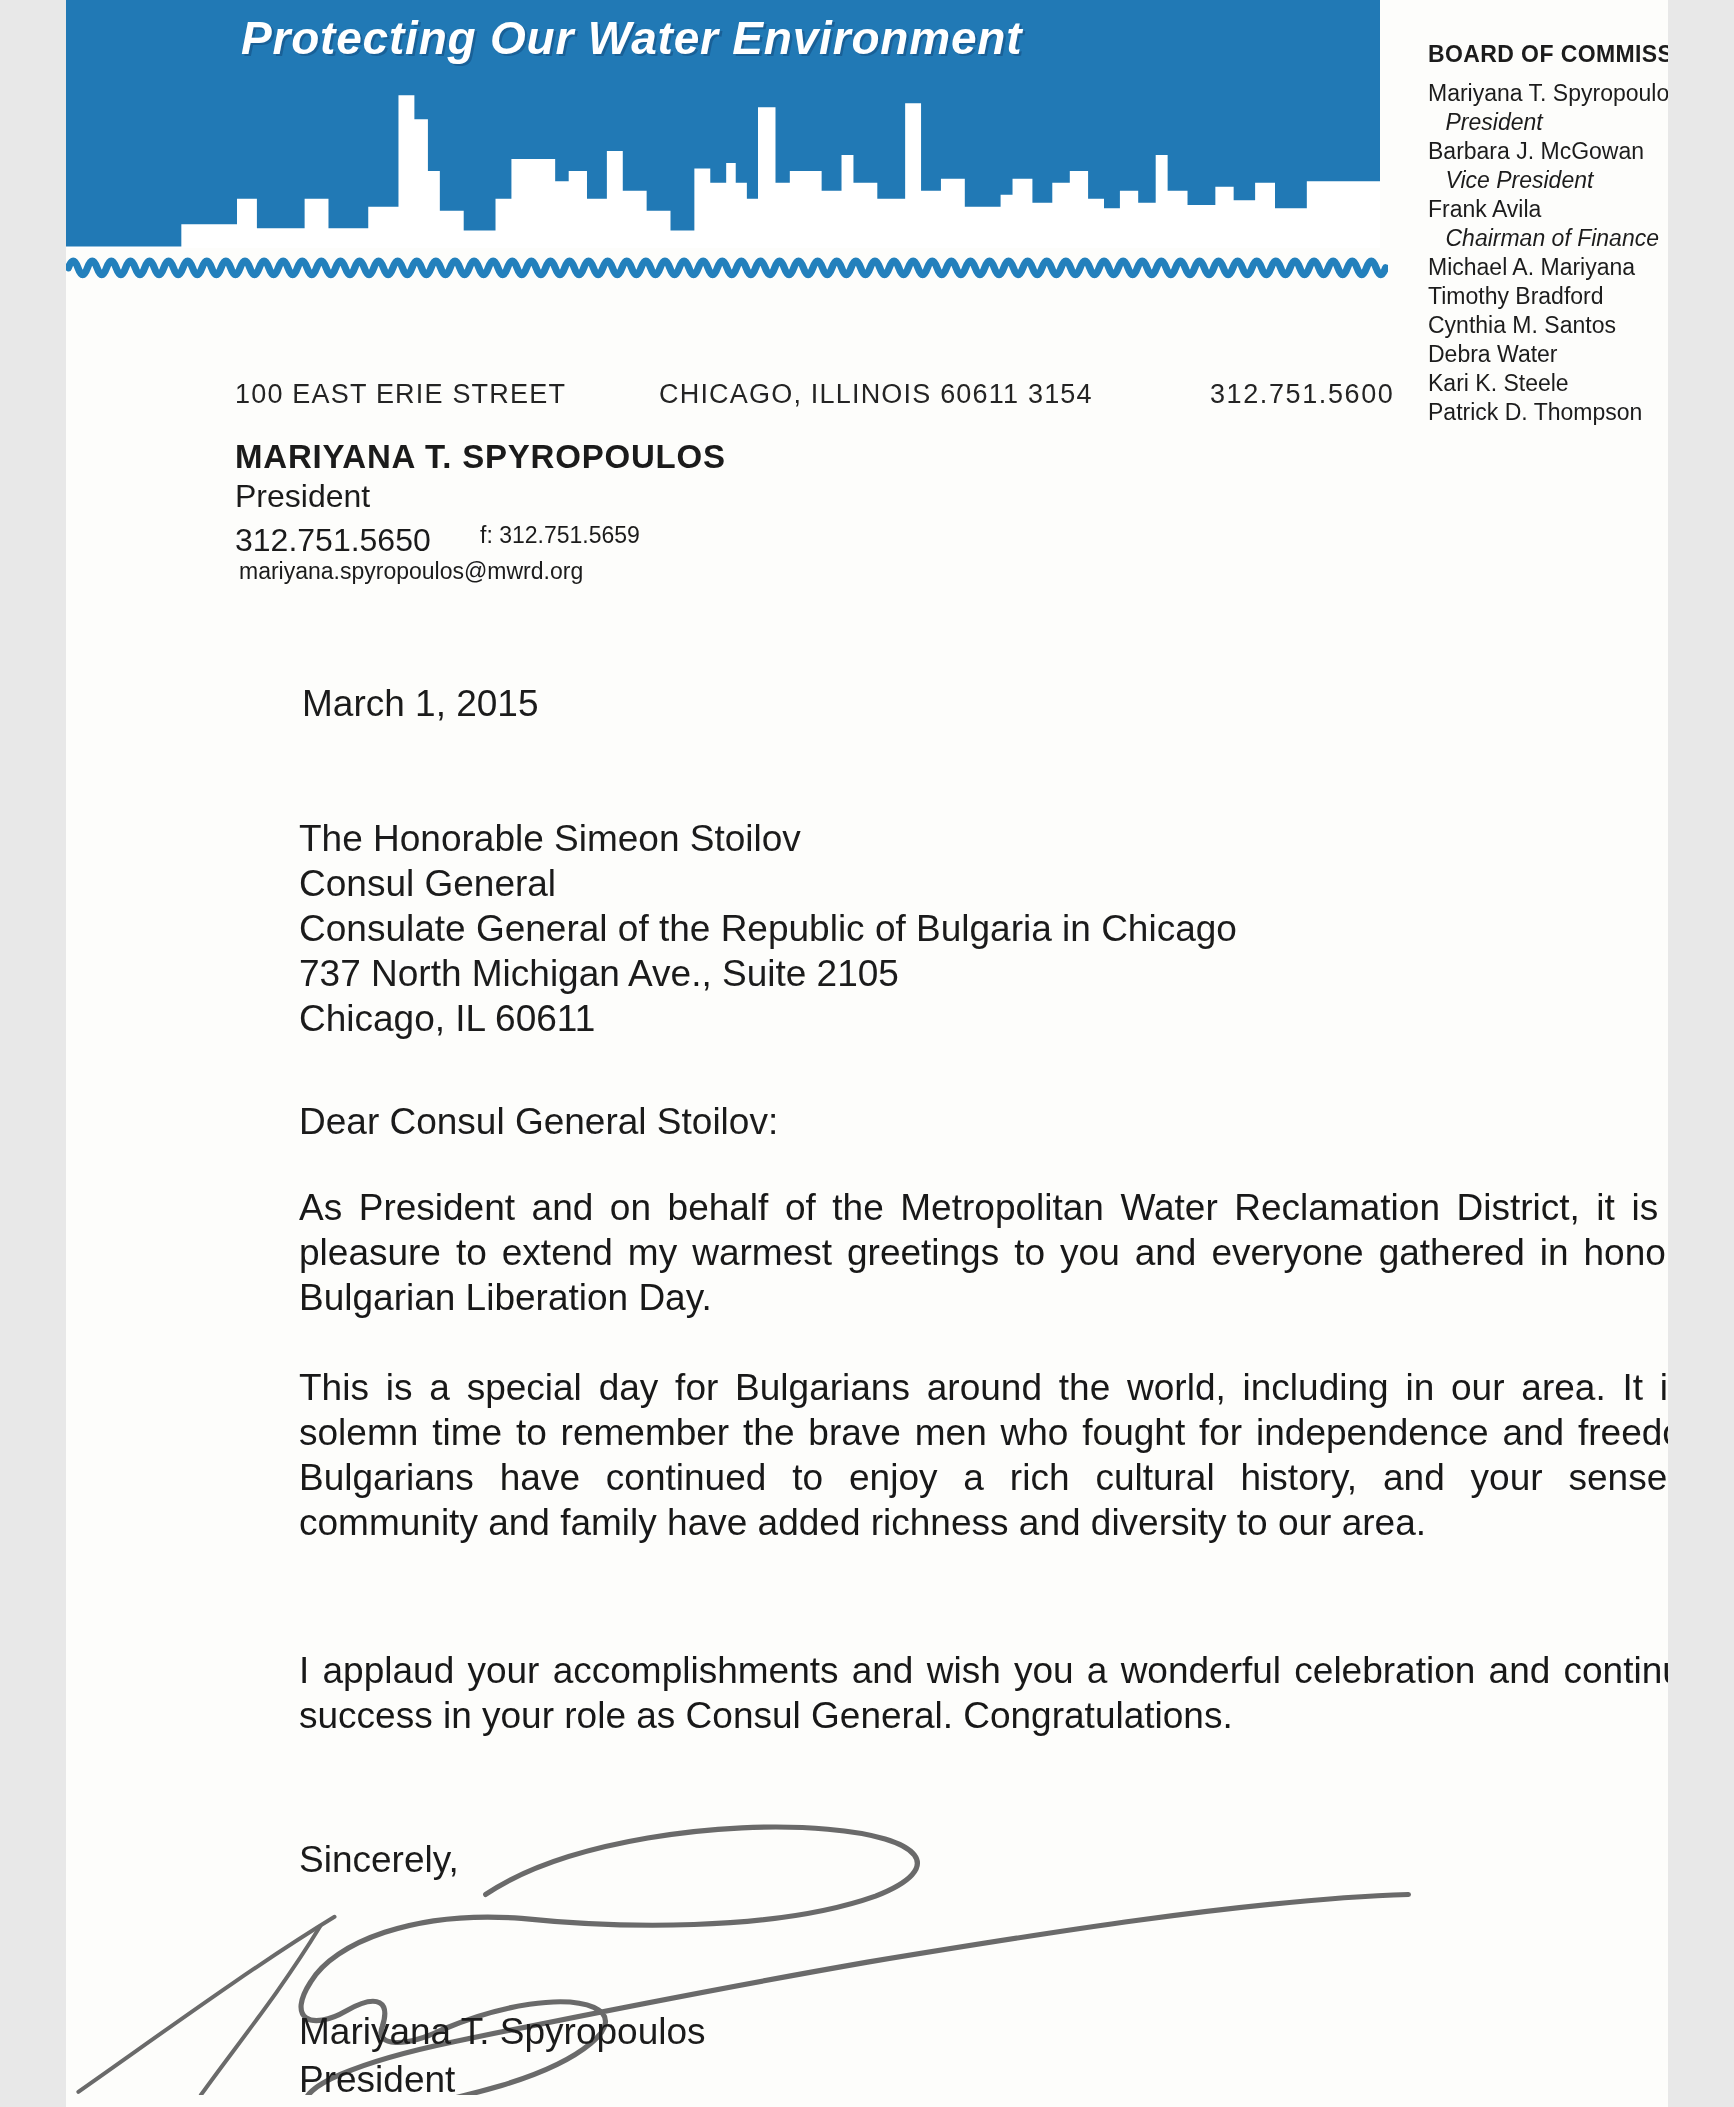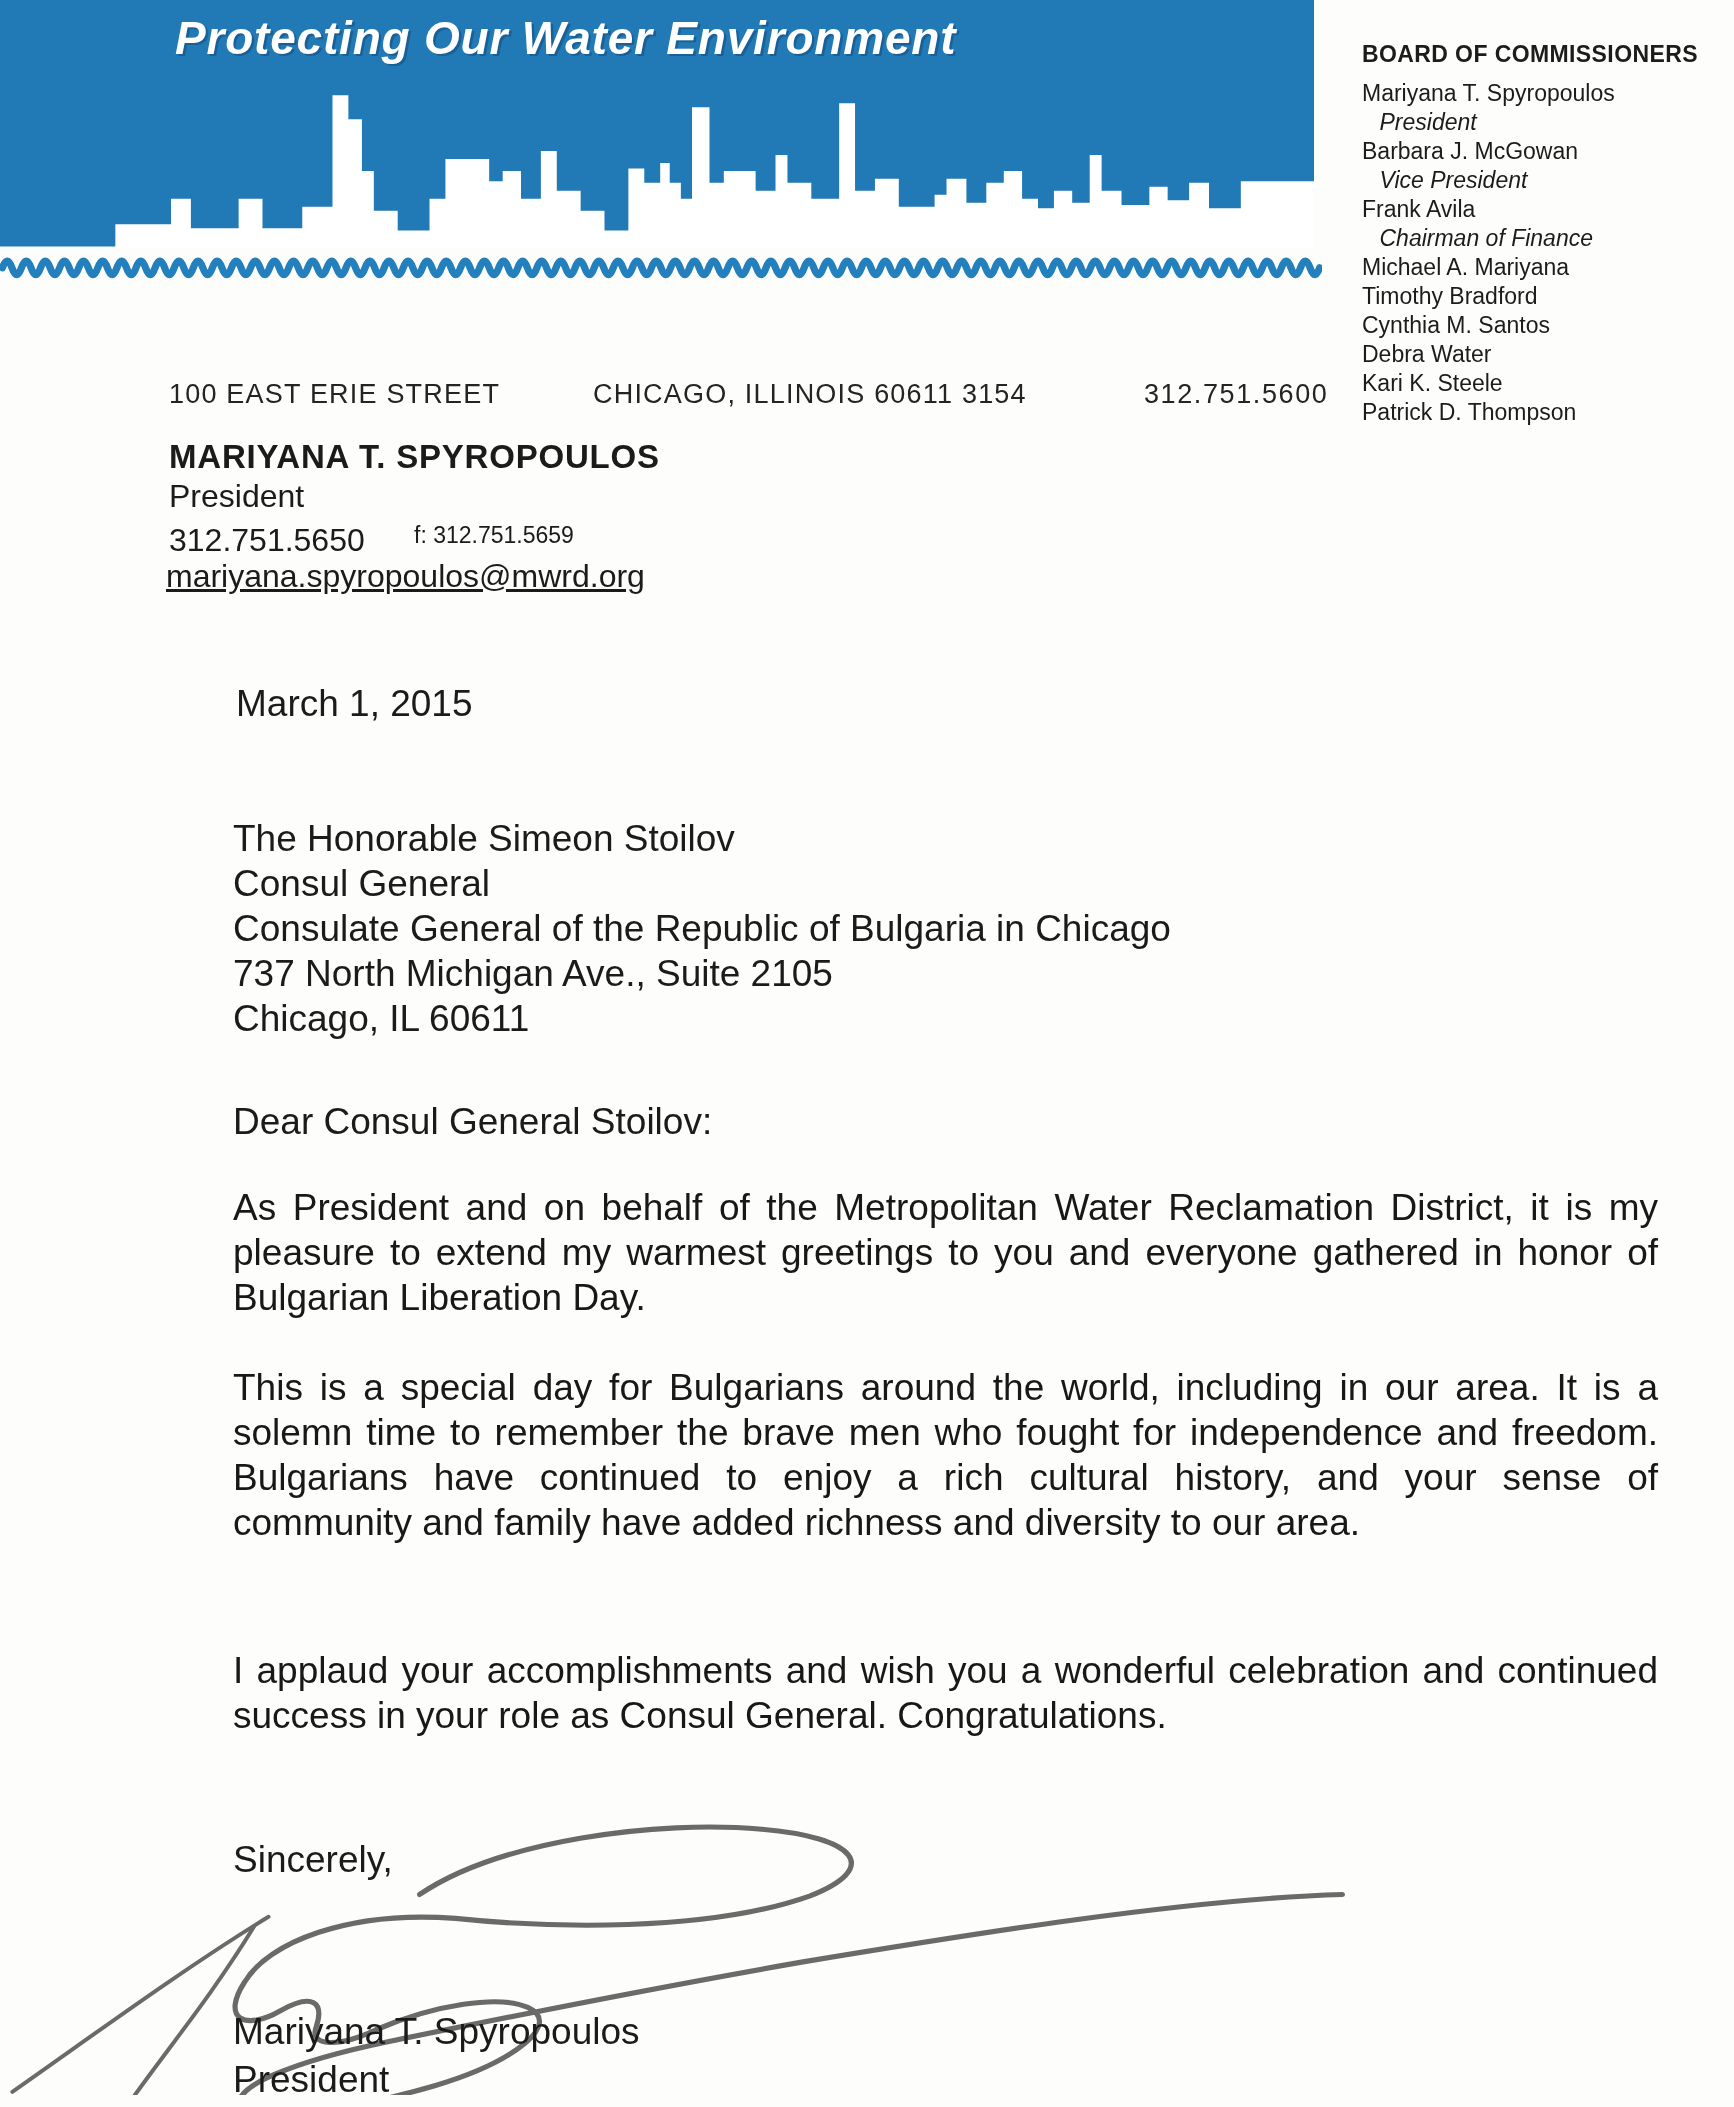--- a/index.html
+++ b/index.html
@@ -1,17 +1,17 @@
 <!DOCTYPE html>
 <html style="font-size:12.7px"><head>
 <meta charset="utf-8">
 <style>
   html,body { margin:0; padding:0; background:#e8e8e8; }
   .page {
-    position:relative; width:1734px; height:2108px; margin:0 auto;
+    position:relative; width:1602px; height:2108px; margin:0 auto;
     background:#fdfdfb; overflow:hidden;
     font-family:"Liberation Sans", sans-serif; color:#1b1b1b;
   }
 
   
   .banner { position:absolute; left:0; top:0; width:1314px; height:248px; background:#2179b5; }
   .tagline {
     position:absolute; left:175px; top:11px; white-space:nowrap;
     font-size:46px; font-weight:bold; font-style:italic; color:#ffffff;
     letter-spacing:0.8px; text-shadow:2.4px 2.4px 0 rgba(8,40,84,0.30);
@@ -32,21 +32,21 @@
   .addr { position:absolute; top:379px; white-space:nowrap; font-size:27px; color:#242424; letter-spacing:1.2px; }
   .addr-street { left:169px; }
   .addr-city   { left:593px; }
   .addr-phone  { left:1144px; letter-spacing:1.6px; }
 
   
   .sender-name  { position:absolute; left:169px; top:438px; font-size:33px; font-weight:bold; letter-spacing:0.8px; }
   .sender-title { position:absolute; left:169px; top:478px; font-size:32px; }
   .sender-phone { position:absolute; left:169px; top:522px; font-size:32px; }
   .sender-fax   { position:absolute; left:414px; top:522px; font-size:23px; }
-  .sender-email { position:absolute; left:166px; top:558px; font-size:32px;text-decoration:underline; }
+  .sender-email { position:absolute; left:173px; top:558px; font-size:23px; }
 
   
   .date       { position:absolute; left:236px; top:683px;  font-size:37px; }
   .recipient  { position:absolute; left:233px; top:816px; font-size:37px; line-height:45px; }
   .salutation { position:absolute; left:233px; top:1101px; font-size:37px; }
   .para {
     position:absolute; left:233px; width:1425px; font-size:37px; line-height:45px;
     text-align:justify; color:#181818;
   }
   .para-0 { top:1185px; }

